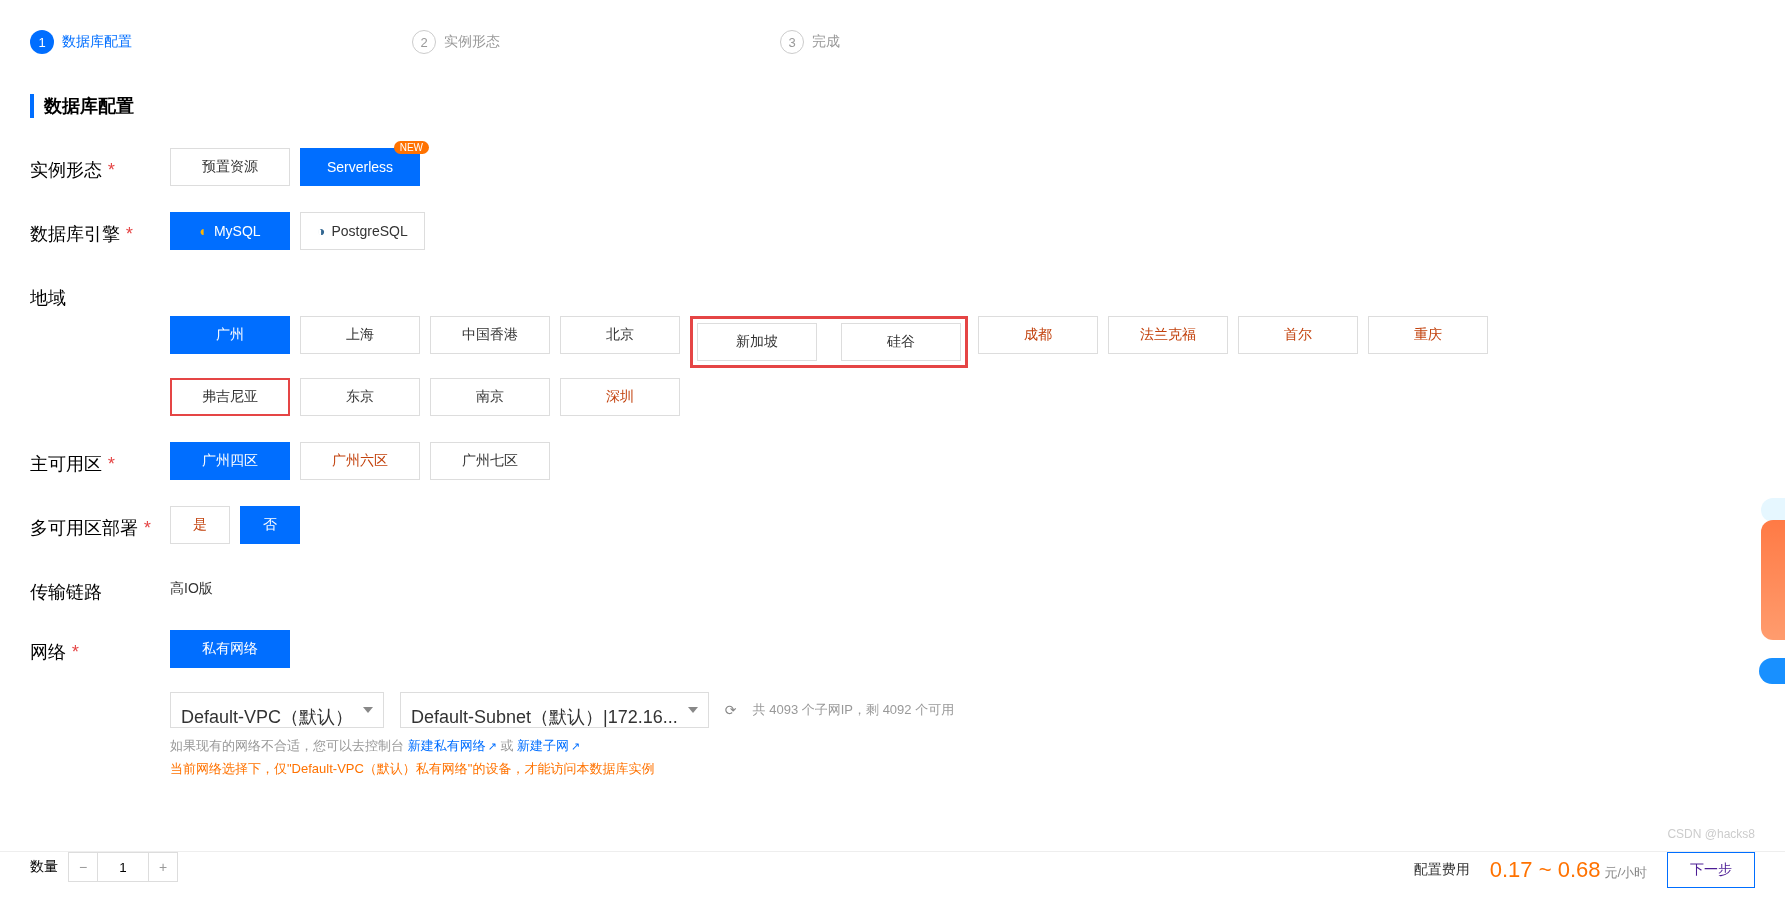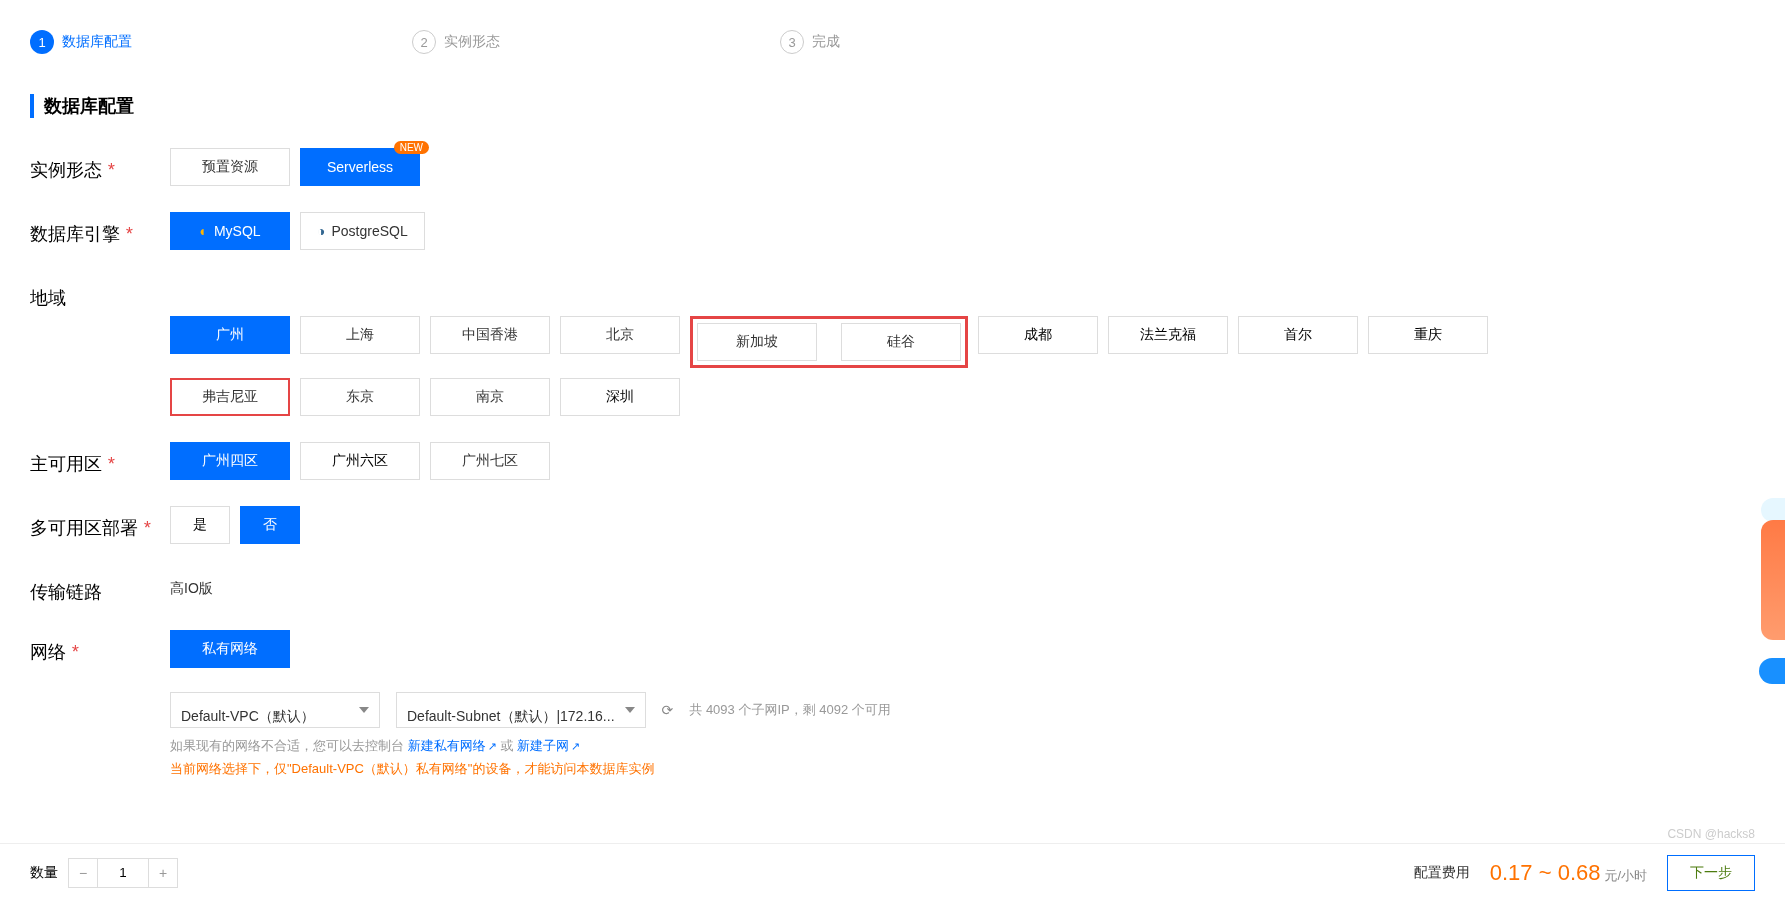--- a/index.html
+++ b/index.html
@@ -22,57 +22,57 @@
 
     .form-row { display: flex; align-items: flex-start; margin-bottom: 26px; }
     .form-label { width: 140px; flex-shrink: 0; font-size: 18px; color: #000; padding-top: 10px; font-family: Liberation Mono, monospace; }
     .required { color: #e54545; margin-left: 4px; }
     .form-content { flex: 1; }
 
     
     .option-grid { display: flex; flex-wrap: wrap; gap: 10px; }
     .option-btn { min-width: 120px; height: 38px; padding: 0 16px; border: 1px solid #ddd; background: #fff; color: #333; font-size: 14px; display: flex; align-items: center; justify-content: center; cursor: pointer; position: relative; }
     .option-btn.selected { background: #006eff; color: #fff; border-color: #006eff; }
-    .option-btn.disabled { color: #000000; cursor: not-allowed; }
+    .option-btn.disabled { color: #c2410c; cursor: not-allowed; }
     .option-btn.boxed-red { border: 2px solid #e54545; }
     .option-btn.small { min-width: 60px; }
     .badge { position: absolute; top: -8px; right: -10px; background: #ff7200; color: #fff; font-size: 10px; padding: 1px 6px; border-radius: 8px; }
 
     .engine-btn { display: flex; gap: 6px; align-items: center; }
     .engine-icon { font-size: 14px; }
     .mysql-icon { color: #ffb500; }
     .postgres-icon { color: #336791; }
     .red-box-inline { display:flex; gap:24px; border: 3px solid #e54545; padding: 4px; }
 
     .text-value { padding-top: 10px; font-size: 14px; color: #333; }
 
     
     .select-row { display: flex; gap: 16px; align-items: center; }
-    .select { height: 36px; border: 1px solid #ddd; padding: 14px 30px 0 10px; min-width: 210px; position: relative; display: flex; align-items: center; cursor: pointer; color: #333; font-size: 14px; }
+    .select { height: 36px; border: 1px solid #ddd; padding: 14px 30px 0 10px; min-width: 210px; position: relative; display: flex; align-items: center; cursor: pointer; color: #333; font-size: 18px; }
     .select::after { content: ''; position: absolute; right: 10px; top: 50%; transform: translateY(-50%); border-left: 5px solid transparent; border-right: 5px solid transparent; border-top: 6px solid #888; }
     .refresh-icon { color: #888; cursor: pointer; font-size: 14px; }
     .subnet-note { color: #999; font-size: 13px; }
 
     .help-text { color: #999; font-size: 13px; margin-top: 8px; line-height: 1.6; }
     .help-text .link { color: #006eff; cursor: pointer; }
     .help-text .link-icon { font-size: 11px; margin-left: 2px; }
     .help-text .warn { color: #ff7200; display: block; margin-top: 2px; }
 
     
-    .footer { position: fixed; bottom: 0; left: 0; right: 0; height: 58px; background: #fff; border-top: 1px solid #eee; display: flex; align-items: center; padding: 0 30px; justify-content: space-between; }
+    .footer { position: fixed; bottom: 0; left: 0; right: 0; height: 50px; background: #fff; border-top: 1px solid #eee; display: flex; align-items: flex-start; padding: 0 30px; justify-content: space-between; }
     .qty-area { display: flex; align-items: center; gap: 10px; }
     .qty-label { font-size: 14px; }
     .stepper { display: flex; }
     .step-btn { width: 30px; height: 30px; border: 1px solid #ddd; background: #fff; color: #999; cursor: pointer; display: flex; align-items: center; justify-content: center; }
     .step-input { width: 50px; height: 30px; border: 1px solid #ddd; border-left: 0; border-right: 0; text-align: center; }
     .price-area { display: flex; align-items: center; gap: 20px; }
     .price-label { color: #333; }
     .price-value { color: #ff7200; font-size: 22px; font-weight: normal; }
     .price-unit { color: #888; font-size: 13px; }
-    .next-btn { border: 1px solid #006eff; color: #4d7c0f; background: #fff; height: 36px; padding: 0 22px; cursor: pointer; font-size: 14px; }
+    .next-btn { border: 1px solid #006eff; color: #4c1d95; background: #fff; height: 36px; padding: 0 22px; cursor: pointer; font-size: 14px; }
 
     .watermark { position: fixed; bottom: 60px; right: 30px; color: #ccc; font-size: 12px; }
 
     .side-widget { position: fixed; right: 0; top: 520px; width: 24px; height: 120px; background: linear-gradient(#ff7a45, #ff9c6e); border-radius: 12px 0 0 12px; }
     .side-top { position: fixed; right: 0; top: 498px; width: 24px; height: 24px; background: #e6f7ff; border-radius: 12px 0 0 12px; }
     .side-bubble { position: fixed; right: 0; top: 658px; width: 26px; height: 26px; background: #1890ff; border-radius: 13px 0 0 13px; }
   </style>
 </head>
 <body>
 

